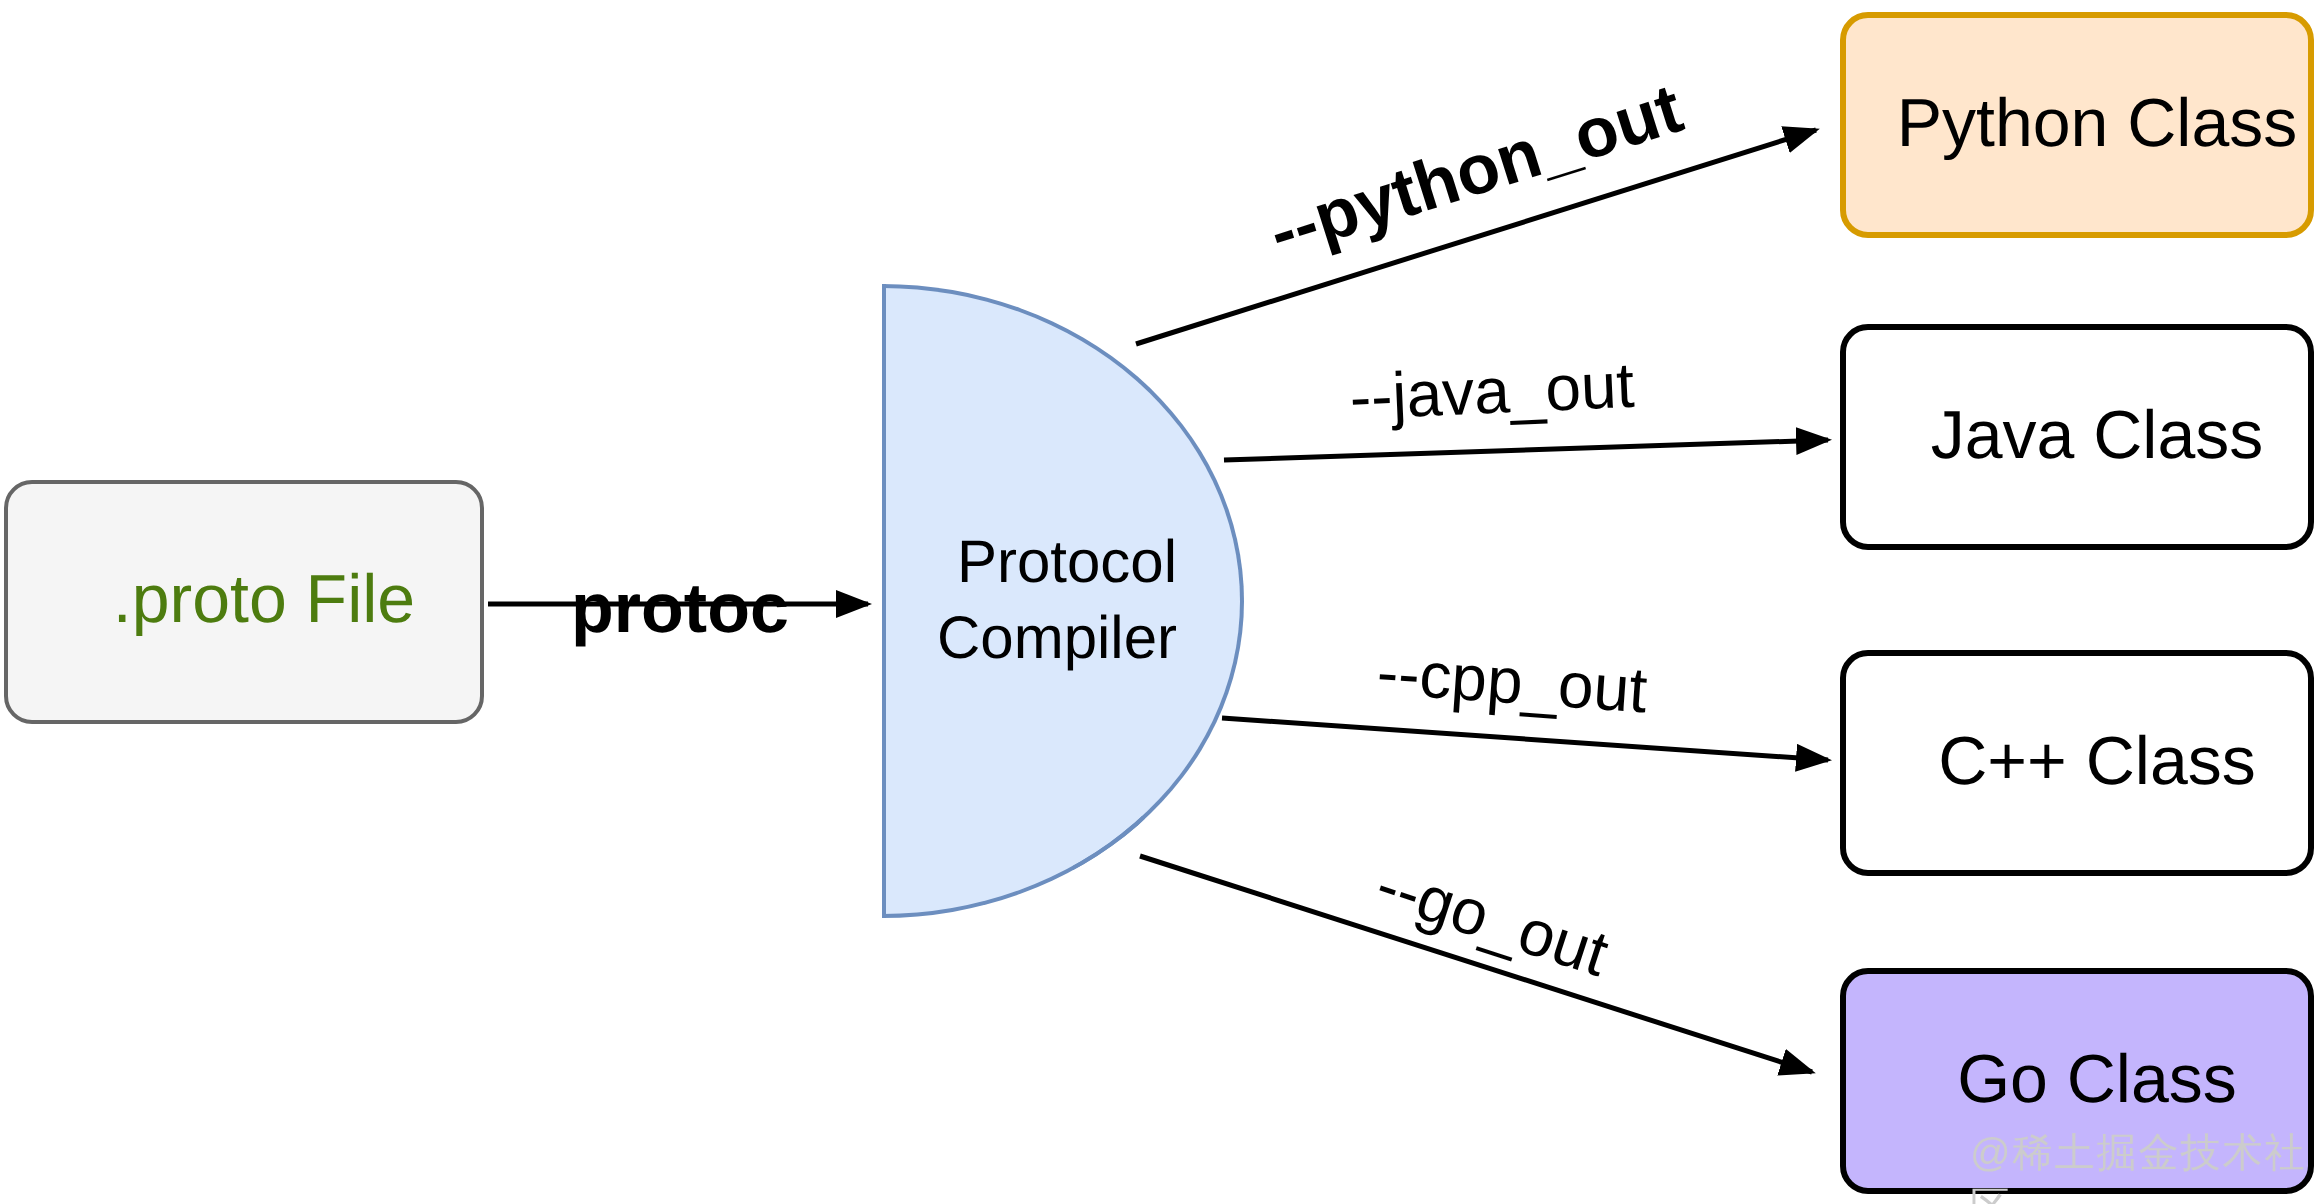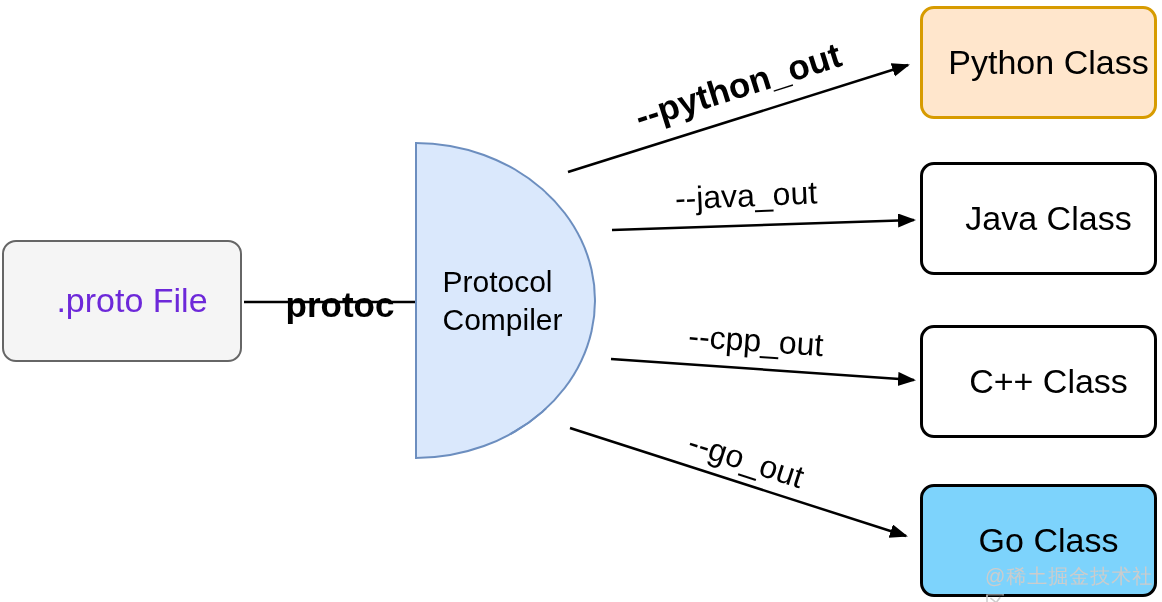--- a/index.html
+++ b/index.html
@@ -11,34 +11,34 @@
     font-family: "Liberation Sans", sans-serif;
     overflow: hidden;
     color: #000;
   }
   .node {
     position: absolute;
     box-sizing: border-box;
     display: flex;
     align-items: center;
     justify-content: center;
-    text-align: left;
+    text-align: right;
     font-size: 34px;
     line-height: 1.15;
     background: #fff;
     padding-left: 20px;
   }
   .node-source {
     left: 2px; top: 240px; width: 240px; height: 122px;
     border: 2.5px solid #666666;
     border-radius: 14px;
-    color: #6d28d9;
+    color: #4d7c0f;
   }
   .node-compiler {
-    left: 415px; top: 142px; width: 181px; height: 317px;
+    left: 441px; top: 142px; width: 181px; height: 317px;
     border: 2px solid #6c8ebf;
     border-radius: 0 100% 100% 0 / 0 50% 50% 0;
     font-size: 30px;
     line-height: 1.25;
     white-space: pre-line;
     padding-right: 26px;
   }
   .node-out {
     left: 920px; width: 237px; height: 113px;
     border: 3px solid #000000;
@@ -96,21 +96,21 @@
 
   <div class="node node-compiler" style="background-color: rgb(218, 232, 252); border-color: rgb(108, 142, 191);">Protocol
 Compiler</div>
 
   <div class="node node-out node-python" style="background-color: rgb(255, 230, 204); border-color: rgb(215, 155, 0);">Python Class</div>
 
   <div class="node node-out node-cpp" style="background-color: rgb(255, 255, 255); border-color: rgb(0, 0, 0);">C++ Class</div>
 
   <div class="node node-out node-java" style="background-color: rgb(255, 255, 255); border-color: rgb(0, 0, 0);">Java Class</div>
 
-  <div class="node node-out node-go" style="background-color: #7dd3fc; border-color: rgb(0, 0, 0);">Go Class</div>
+  <div class="node node-out node-go" style="background-color: #c4b5fd; border-color: rgb(0, 0, 0);">Go Class</div>
 
   <div class="edge-label bold lbl-protoc">protoc</div>
 
   <div class="edge-label bold lbl-python-out">--python_out</div>
 
   <div class="edge-label lbl-java-out">--java_out</div>
 
   <div class="edge-label lbl-cpp-out">--cpp_out</div>
 
   <div class="edge-label lbl-go-out">--go_out</div>

